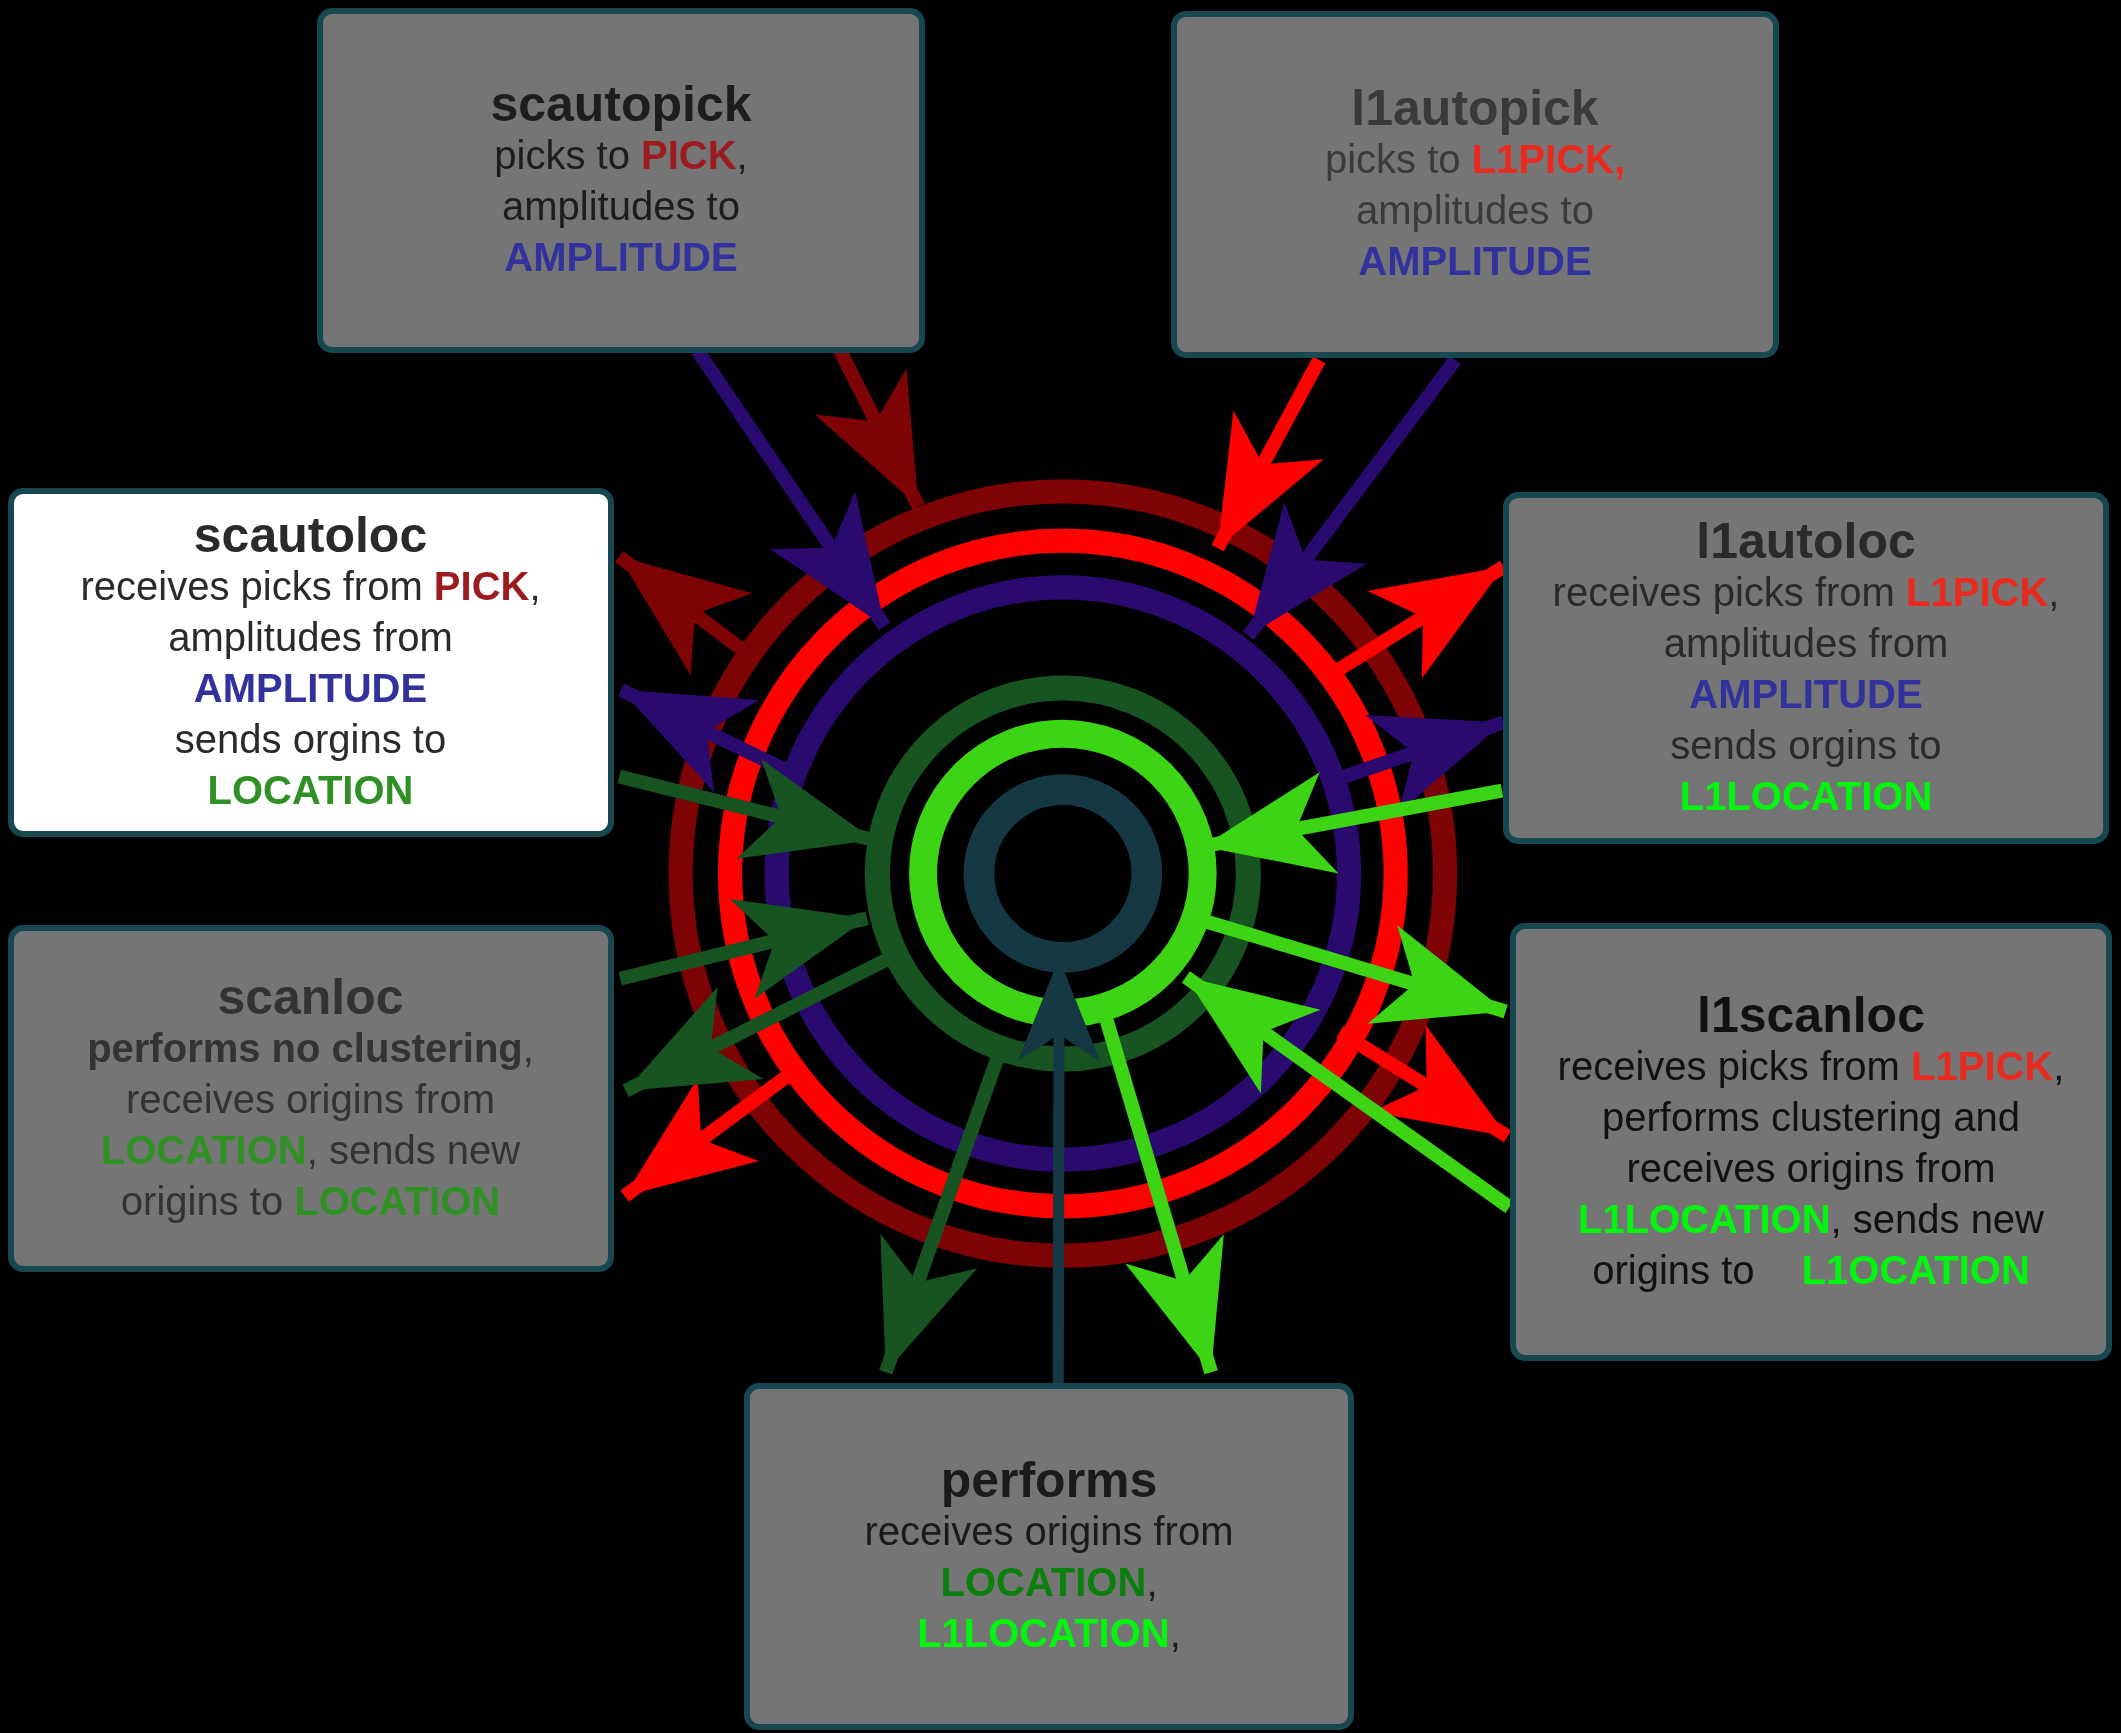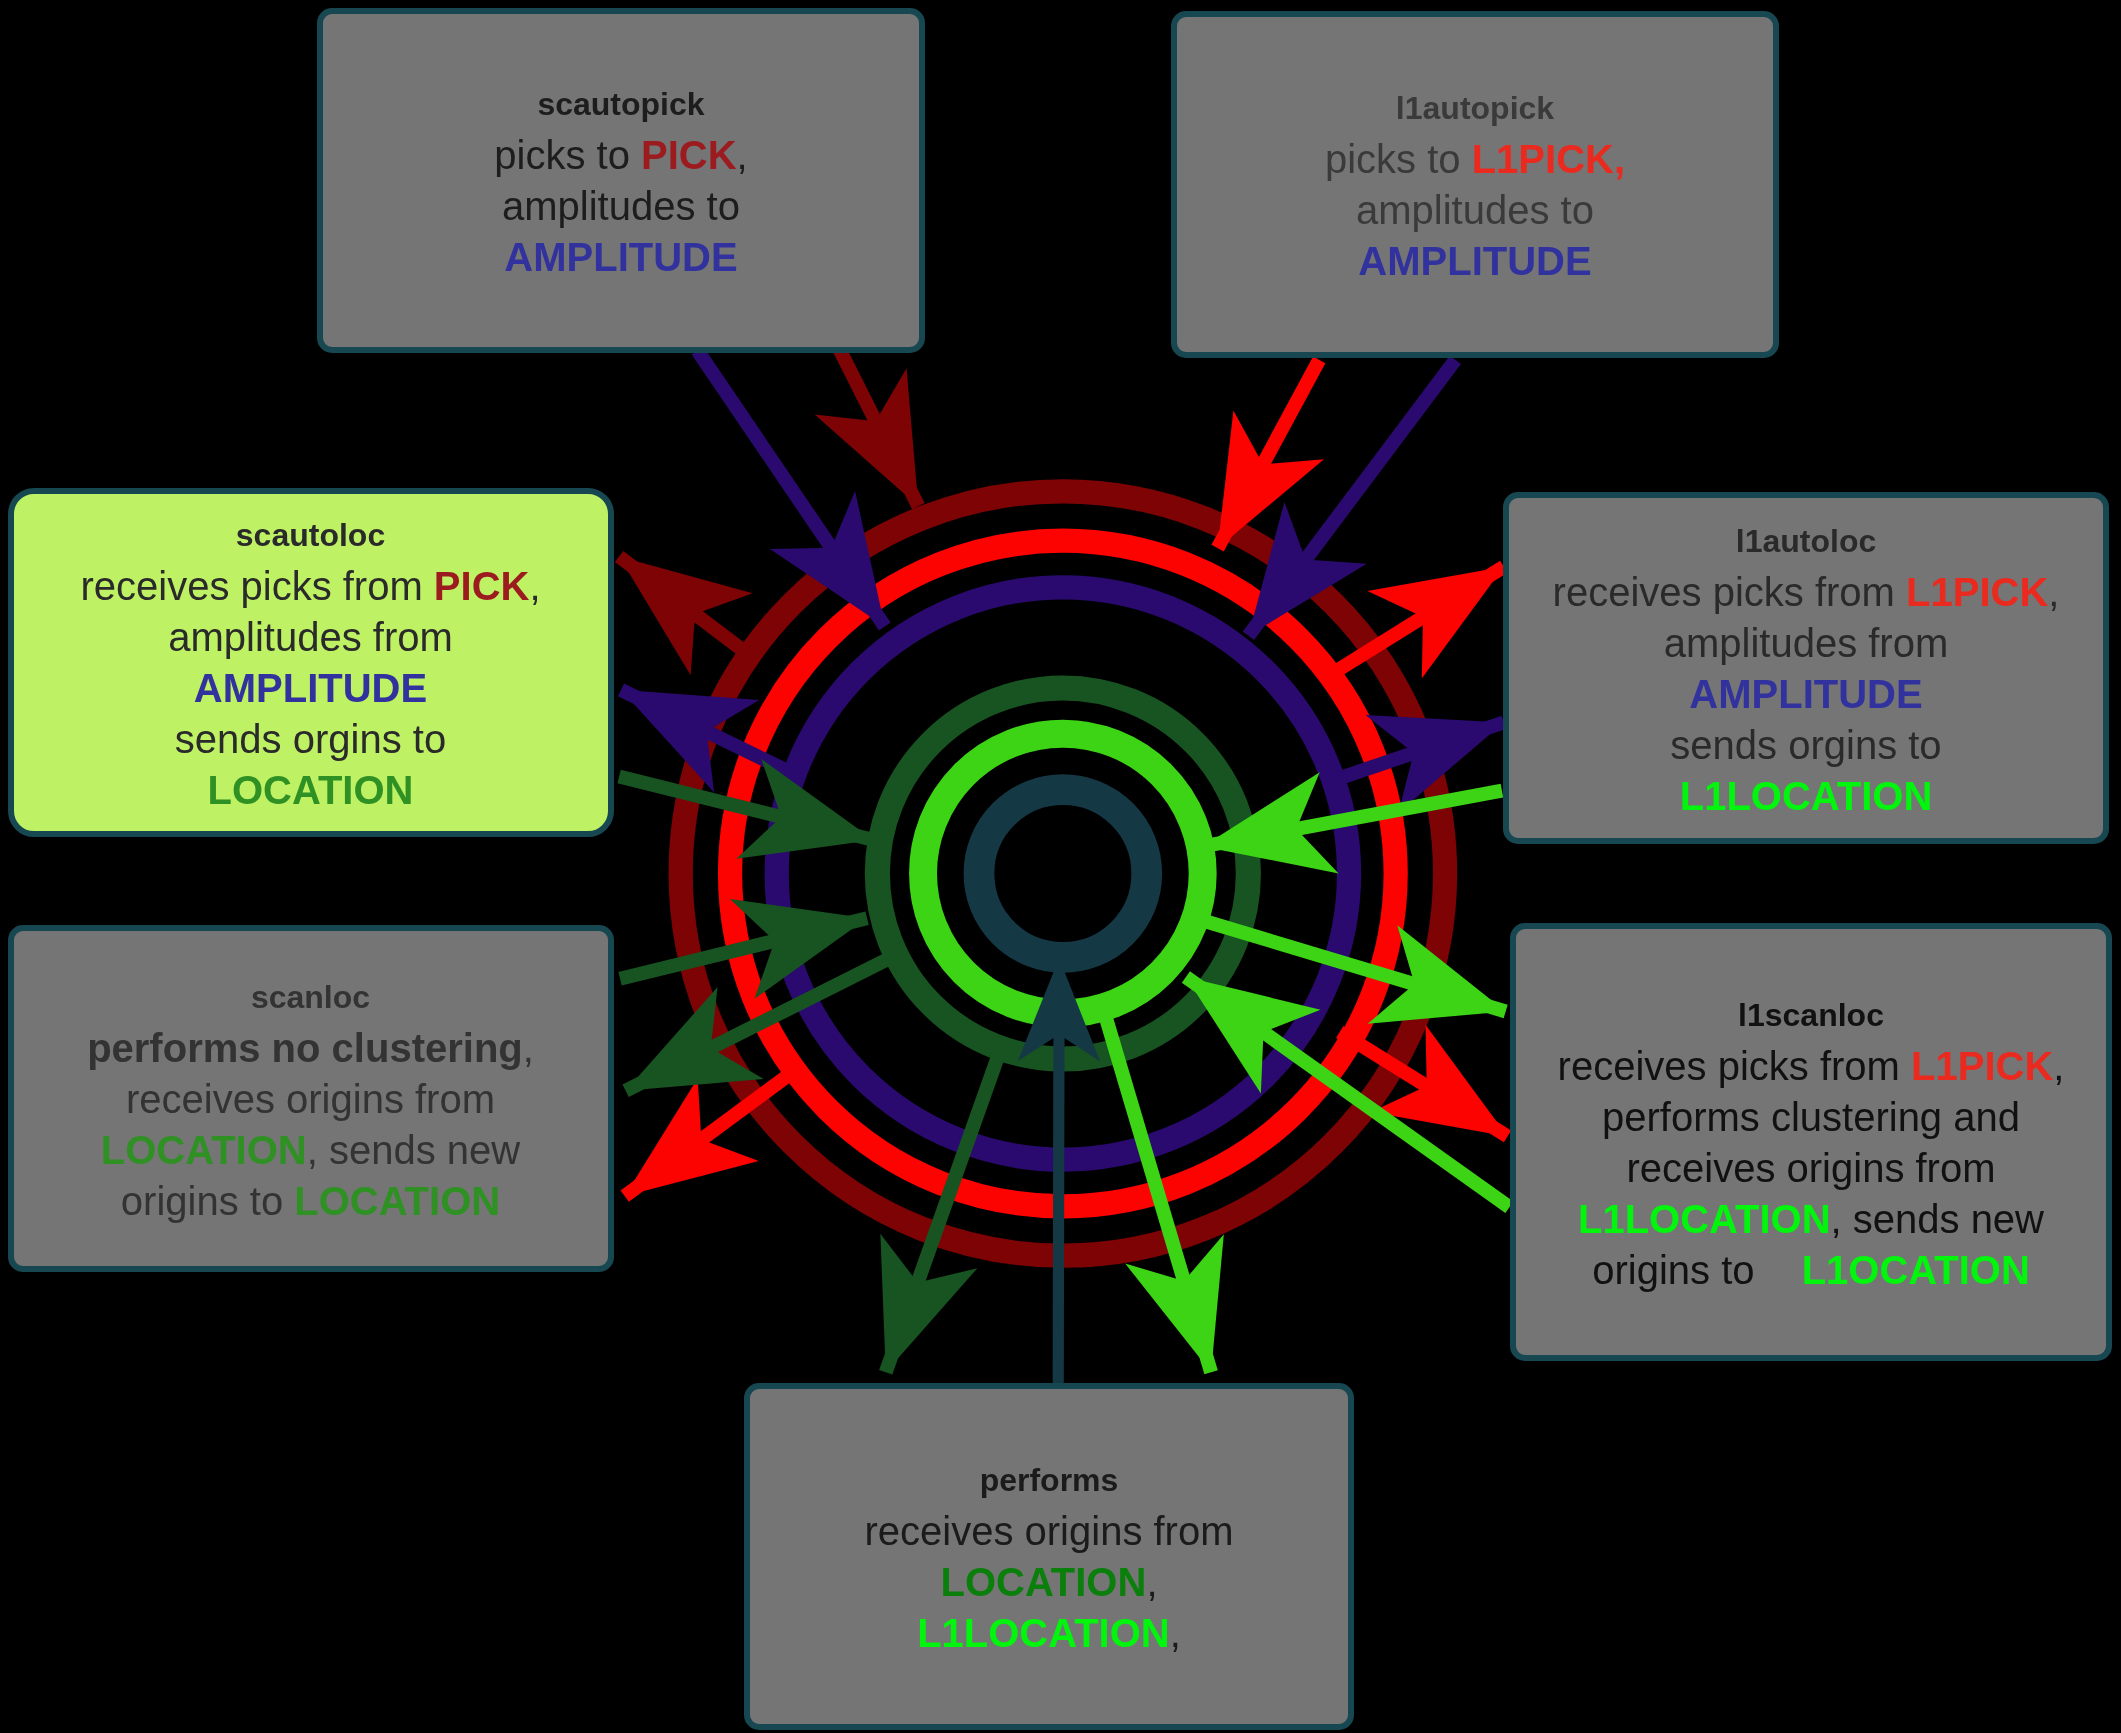--- a/index.html
+++ b/index.html
@@ -19,21 +19,21 @@
     border-radius: 15px;
     background: #757575;
     display: flex;
     flex-direction: column;
     justify-content: center;
     align-items: center;
     text-align: center;
     padding: 7.5px 9.3px;
   }
   .box-title {
-    font-size: 32px;
+    font-size: 50px;
     font-weight: bold;
     line-height: 52px;
     white-space: nowrap;
   }
   .box-lines { font-size: 40px; line-height: 51px; }
   .box-lines .line { white-space: nowrap; }
 </style>
 </head>
 <body>
 
@@ -94,21 +94,21 @@
       </div>
   </div>
     <div class="module-box" style="left: 1171px; top: 11.2px; width: 608px; height: 347px; background: rgb(117, 117, 117); border-color: rgb(23, 72, 82);">
     <div class="box-title" style="color: rgb(58, 58, 58);">l1autopick</div>
     <div class="box-lines">
         <div class="line"><span style="color: rgb(58, 58, 58); font-weight: normal;">picks to </span><span style="color: rgb(234, 42, 30); font-weight: bold;">L1PICK,</span></div>
         <div class="line"><span style="color: rgb(58, 58, 58); font-weight: normal;">amplitudes to</span></div>
         <div class="line"><span style="color: rgb(50, 50, 158); font-weight: bold;">AMPLITUDE</span></div>
       </div>
   </div>
-    <div class="module-box" style="left: 7.5px; top: 488px; width: 606px; height: 349px; background: #bef264; border-color: rgb(23, 72, 82); border-radius: 26px;">
+    <div class="module-box" style="left: 7.5px; top: 488px; width: 606px; height: 349px; background: #ffffff; border-color: rgb(23, 72, 82);">
     <div class="box-title" style="color: rgb(42, 42, 42);">scautoloc</div>
     <div class="box-lines">
         <div class="line"><span style="color: rgb(42, 42, 42); font-weight: normal;">receives picks from </span><span style="color: rgb(155, 27, 31); font-weight: bold;">PICK</span><span style="color: rgb(42, 42, 42); font-weight: normal;">,</span></div>
         <div class="line"><span style="color: rgb(42, 42, 42); font-weight: normal;">amplitudes from</span></div>
         <div class="line"><span style="color: rgb(50, 50, 158); font-weight: bold;">AMPLITUDE</span></div>
         <div class="line"><span style="color: rgb(42, 42, 42); font-weight: normal;">sends orgins to</span></div>
         <div class="line"><span style="color: rgb(47, 145, 35); font-weight: bold;">LOCATION</span></div>
       </div>
   </div>
     <div class="module-box" style="left: 1503px; top: 492px; width: 606px; height: 352px; background: rgb(117, 117, 117); border-color: rgb(23, 72, 82);">

